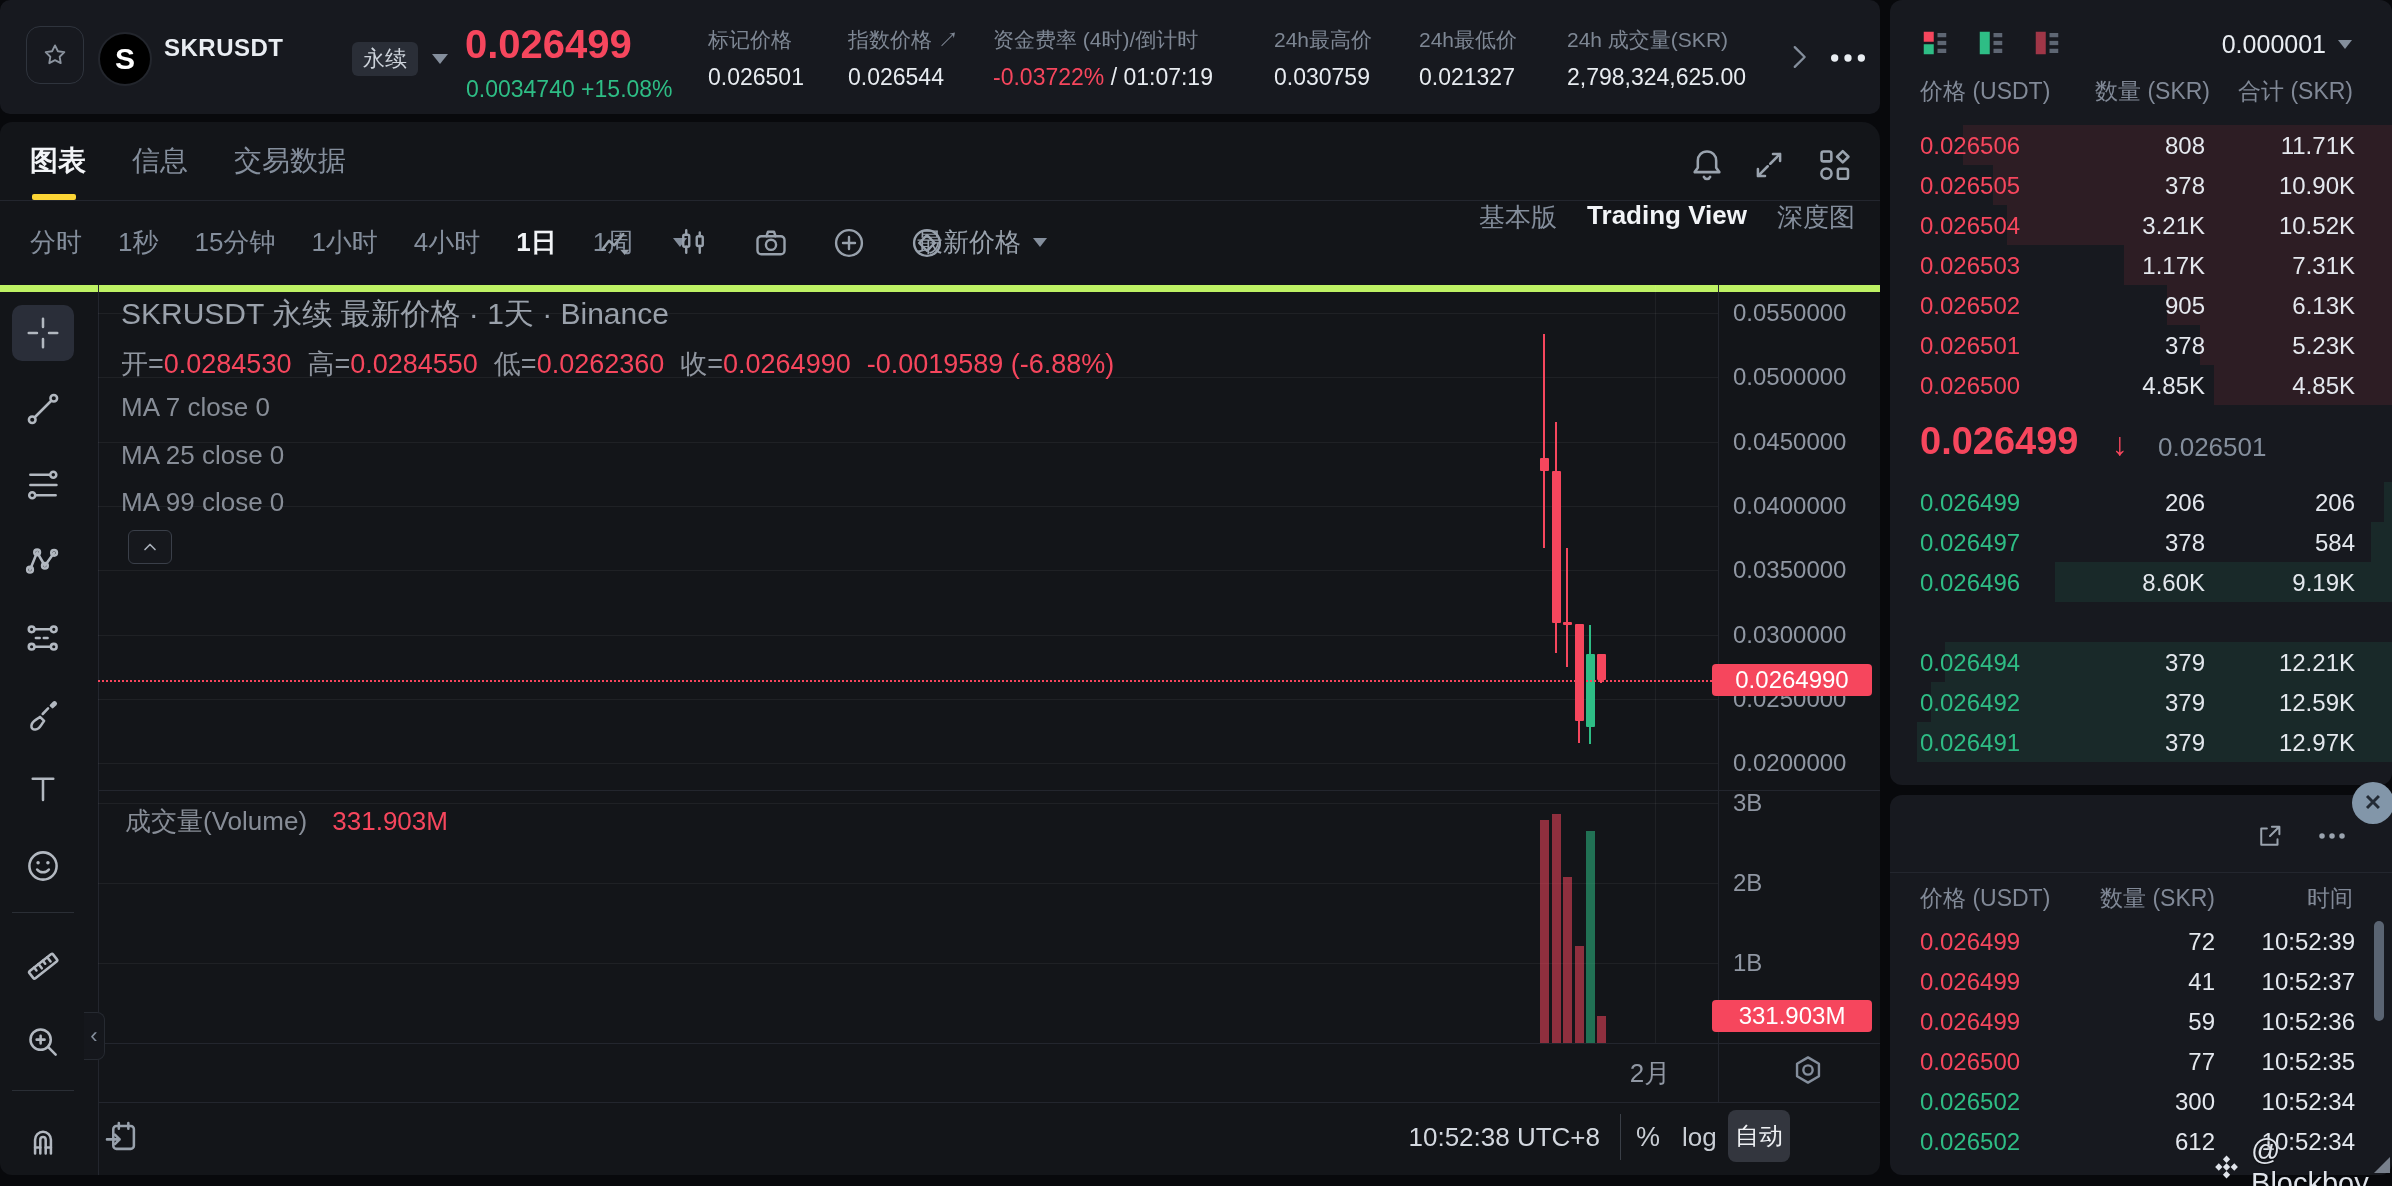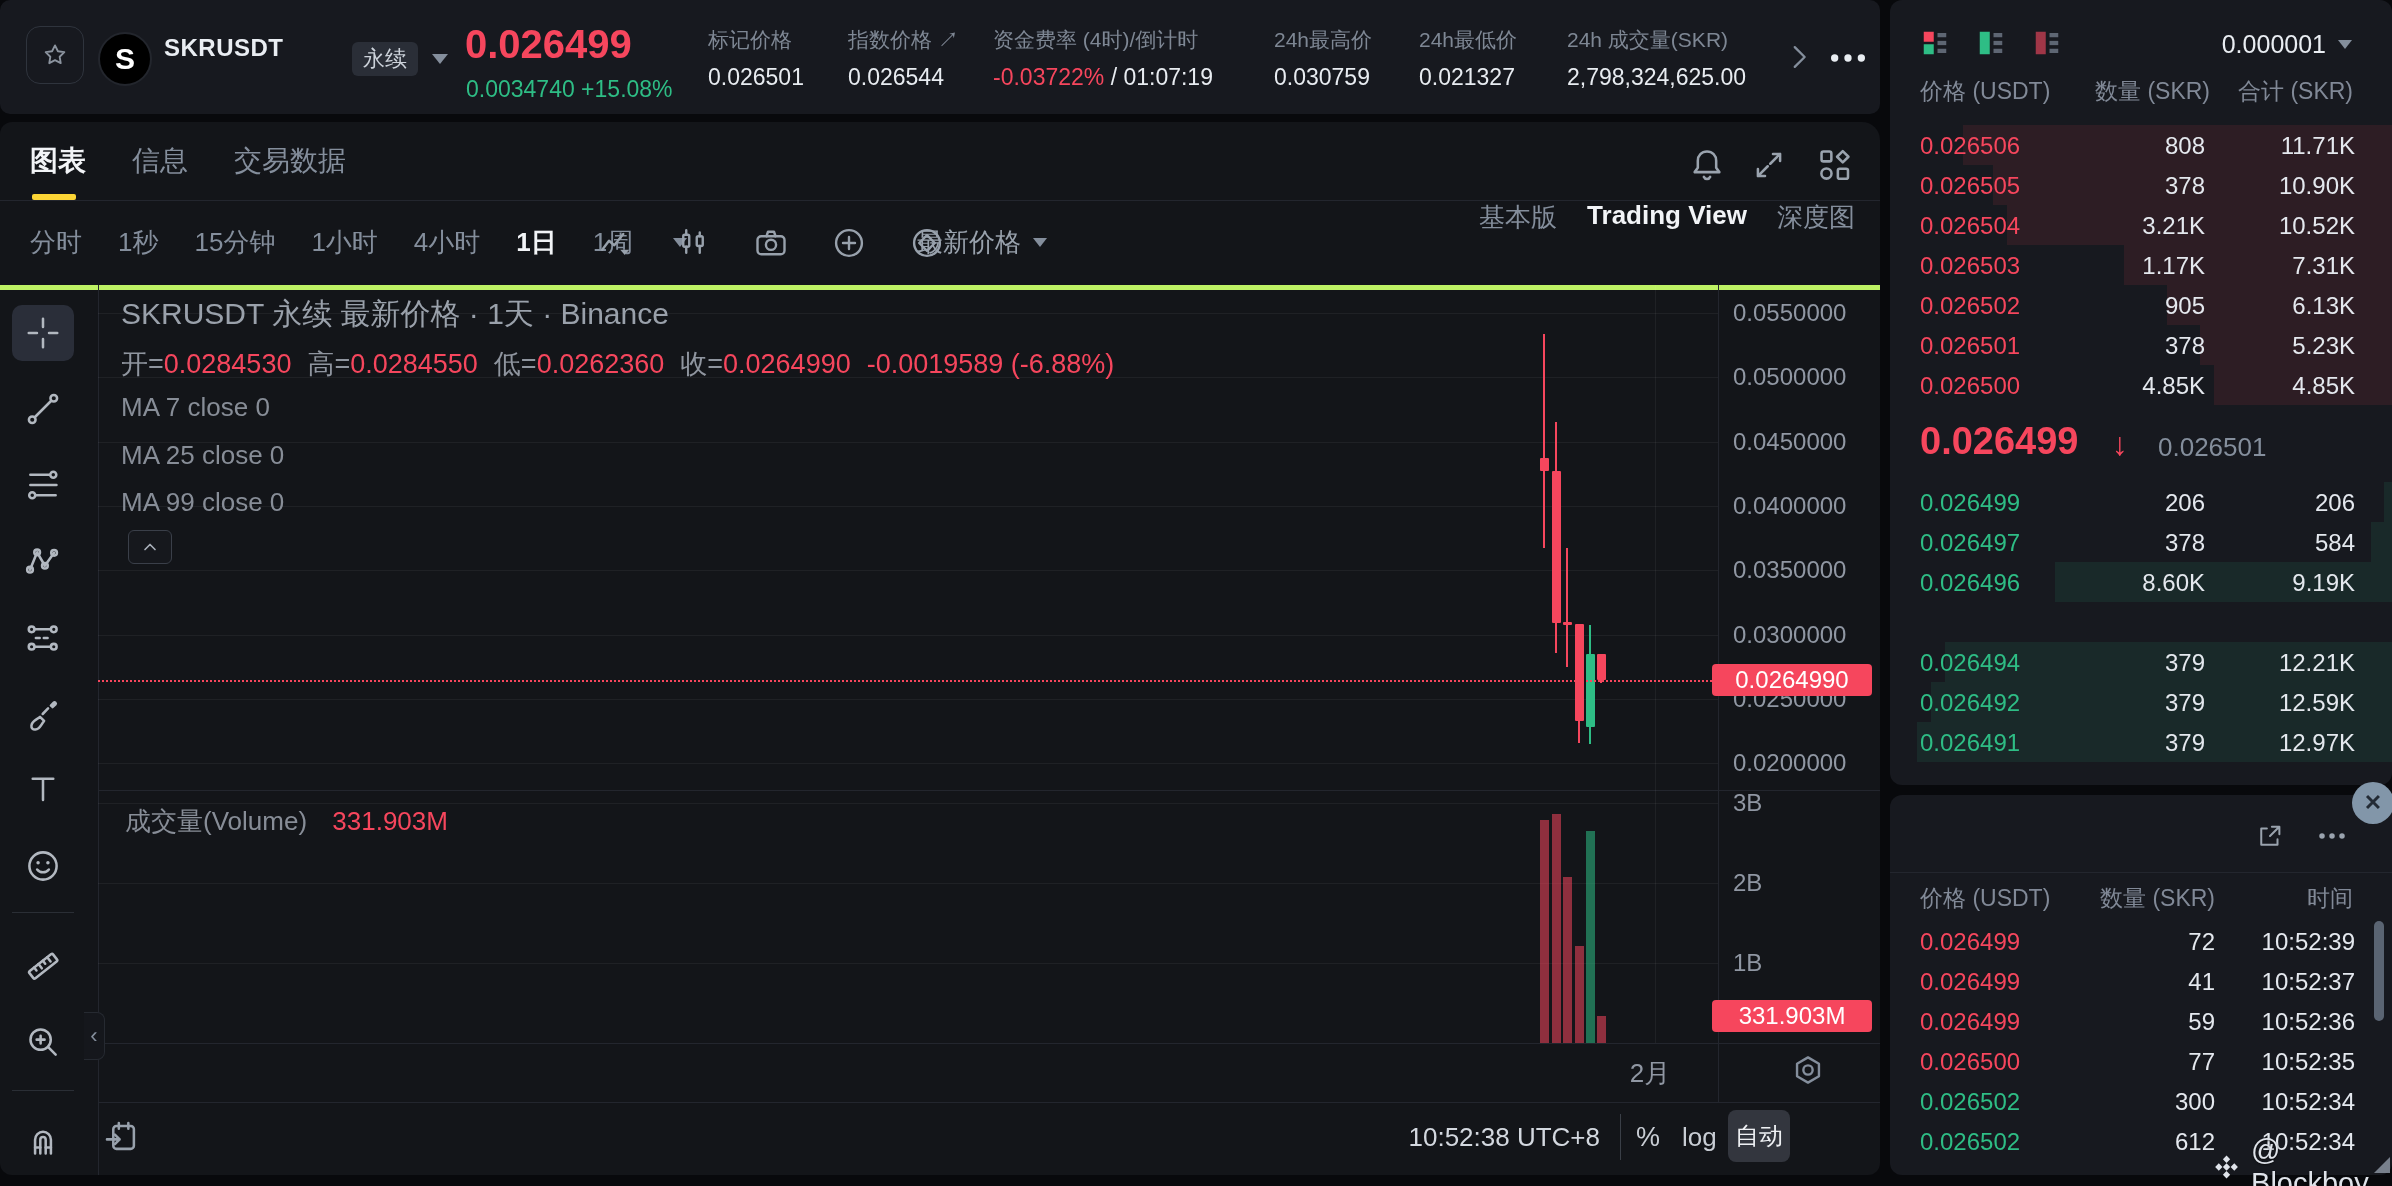--- a/index.html
+++ b/index.html
@@ -33,21 +33,21 @@
   
   #module{position:absolute;left:0;top:122px;width:1880px;height:1053px;background:#131519;
           border-radius:12px;border-top-right-radius:18px}
   #tabs-row{position:absolute;left:0;top:122px;width:1880px;height:78px;border-bottom:1px solid #23262e}
   #module-tabs{position:absolute;left:30px;top:0;height:78px;display:flex;gap:46px;align-items:center}
   .mtab{font-size:28px;color:#848e9c;cursor:pointer;position:relative;height:78px;display:flex;align-items:center}
   .mtab.active{color:#f2f4f7;font-weight:bold}
   .mtab.active::after{content:"";position:absolute;left:2px;bottom:0;width:44px;height:6px;background:#fcd535;border-radius:2px}
   .row-icon{position:absolute;top:146px;width:38px;height:38px;color:#9aa3ae;cursor:pointer}
 
-  #toolbar-row{position:absolute;left:0;top:200px;width:1880px;height:85px;border-bottom:5px solid #bef264}
+  #toolbar-row{position:absolute;left:0;top:200px;width:1880px;height:85px;border-bottom:7px solid #bef264}
   #tf-group{position:absolute;left:30px;top:0;height:85px;display:flex;gap:36px;align-items:center}
   .tf{font-size:26px;color:#848e9c;cursor:pointer;white-space:nowrap}
   .tf.active{color:#f2f4f7;font-weight:bold}
   #tf-caret{margin-left:4px}
   #tool-icons{position:absolute;left:597px;top:0;height:85px;display:flex;gap:42px;align-items:center}
   .tool-ic{width:36px;height:36px;color:#98a1ac;cursor:pointer}
   #price-mode{position:absolute;left:917px;top:0;height:85px;display:flex;gap:12px;align-items:center;cursor:pointer}
   #price-mode span{font-size:26px;color:#98a1ac}
   #price-mode .caret{border-left-width:7px;border-right-width:7px;border-top-width:9px}
   #view-modes{position:absolute;right:25px;top:0;height:85px;display:flex;gap:30px;align-items:flex-start}

